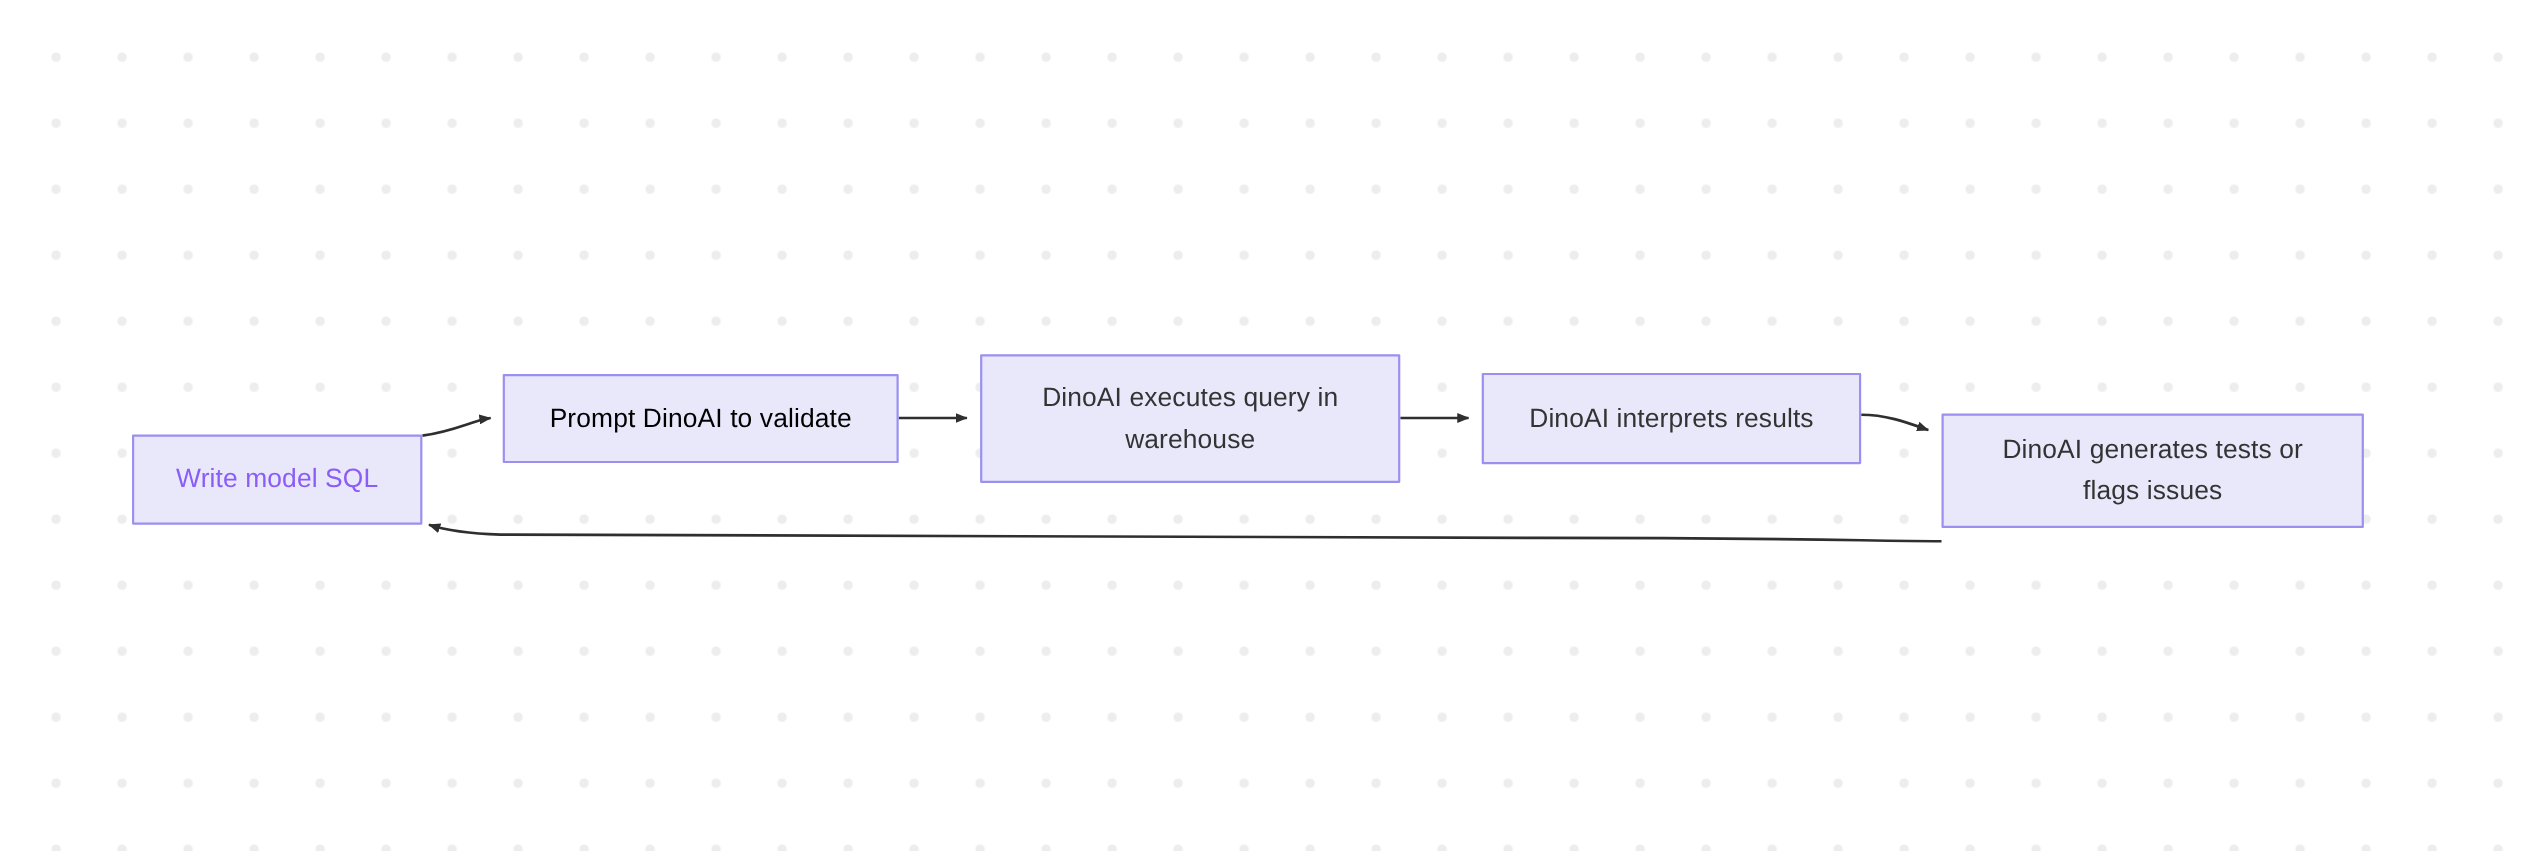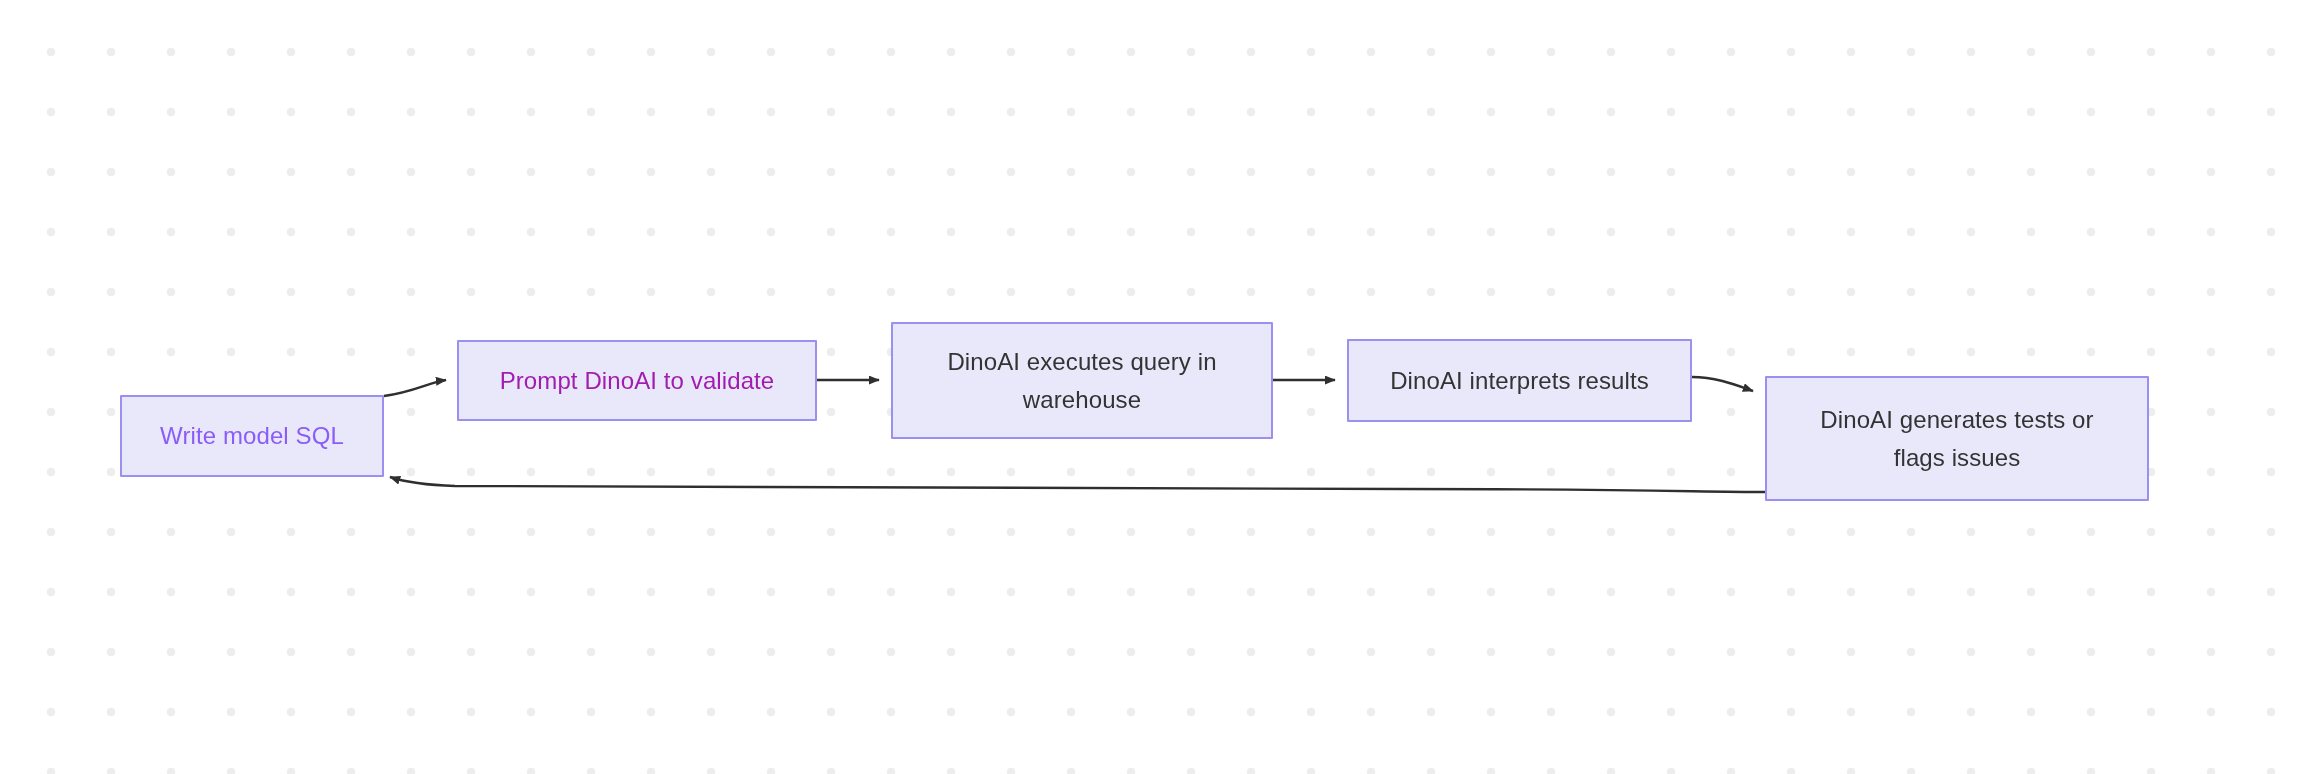--- a/index.html
+++ b/index.html
@@ -78,31 +78,31 @@
       <path d="M 1692 377 C 1716 377 1736 385 1753 391" marker-end="url(#arrowhead)"></path>
 
       <path d="M 1765 492 C 1700 492 1640 489 1400 489 C 900 489 560 489 455 486 C 425 485 405 482 390 477" marker-end="url(#arrowhead)"></path>
     </g>
   </svg>
 
   <div class="node" style="left: 120px; top: 395px; width: 264px; height: 82px; background-color: rgb(233, 232, 251); border-color: rgb(155, 143, 240); color: #8b5cf6;">
     <span class="node-label">Write model SQL</span>
   </div>
 
-  <div class="node" style="left: 457px; top: 340px; width: 360px; height: 81px; background-color: rgb(233, 232, 251); border-color: rgb(155, 143, 240); color: #a21caf;">
+  <div class="node" style="left: 457px; top: 340px; width: 360px; height: 81px; background-color: rgb(233, 232, 251); border-color: rgb(155, 143, 240); color: #000000;">
     <span class="node-label">Prompt DinoAI to validate</span>
   </div>
 
   <div class="node" style="left: 891px; top: 322px; width: 382px; height: 117px; background-color: rgb(233, 232, 251); border-color: rgb(155, 143, 240); color: rgb(51, 51, 51);">
     <span class="node-label">DinoAI executes query in
 warehouse</span>
   </div>
 
   <div class="node" style="left: 1347px; top: 339px; width: 345px; height: 83px; background-color: rgb(233, 232, 251); border-color: rgb(155, 143, 240); color: rgb(51, 51, 51);">
     <span class="node-label">DinoAI interprets results</span>
   </div>
 
-  <div class="node" style="left: 1765px; top: 376px; width: 384px; height: 125px; background-color: rgb(233, 232, 251); border-color: rgb(155, 143, 240); color: rgb(51, 51, 51);">
+  <div class="node" style="left: 1765px; top: 376px; width: 384px; height: 104px; background-color: rgb(233, 232, 251); border-color: rgb(155, 143, 240); color: rgb(51, 51, 51);">
     <span class="node-label">DinoAI generates tests or
 flags issues</span>
   </div>
 
 </div>
 
 </body></html>

